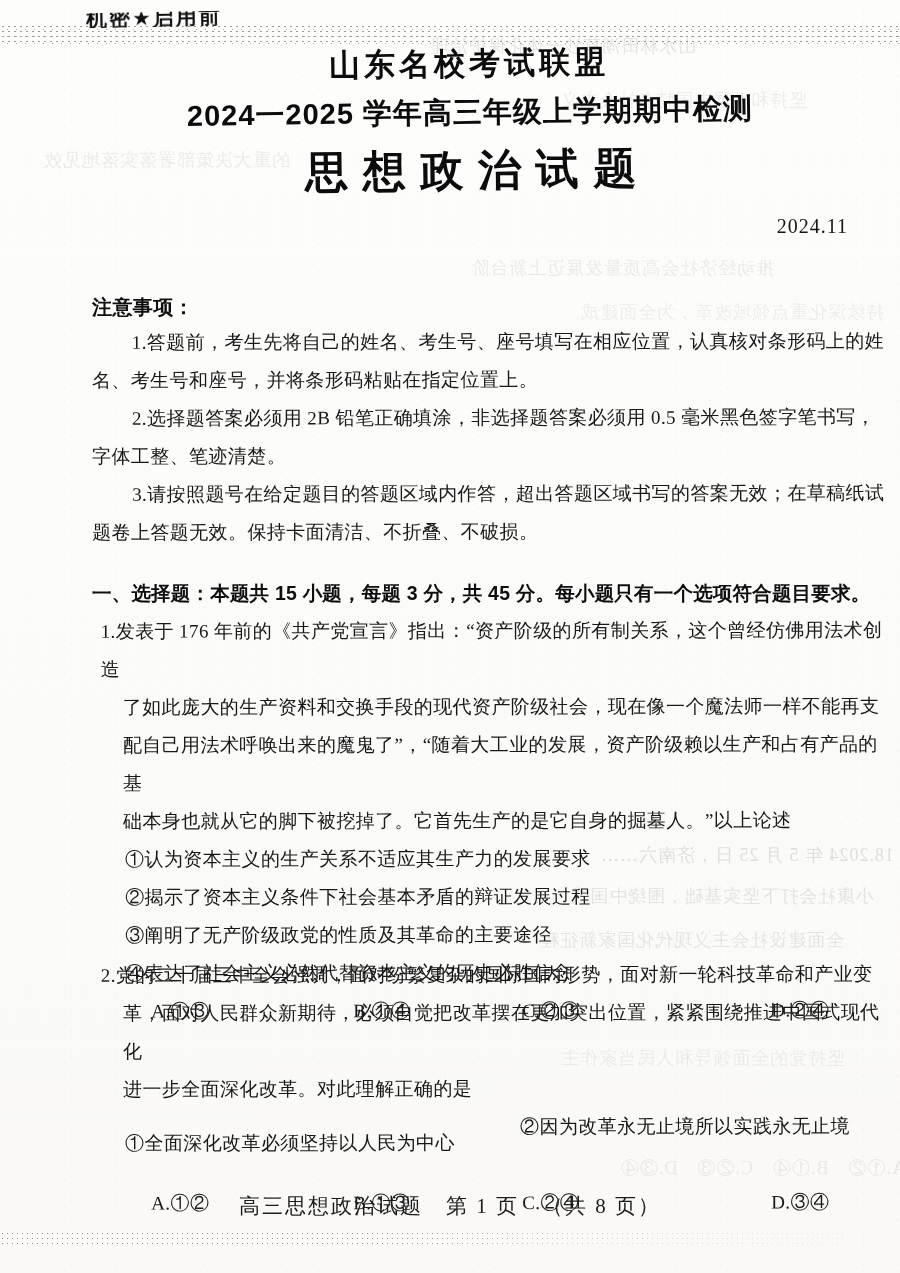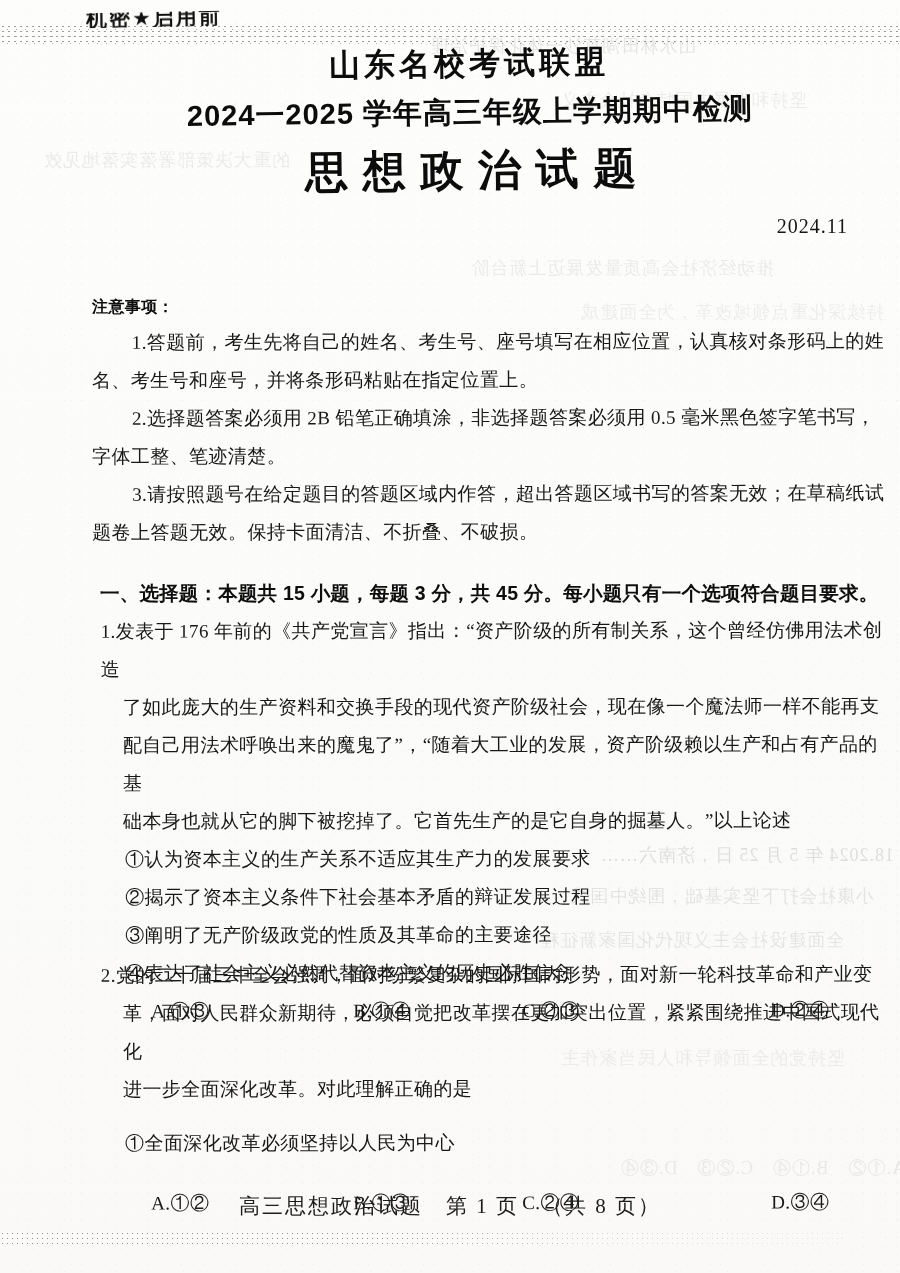--- a/index.html
+++ b/index.html
@@ -52,24 +52,24 @@
   }
   .org{font-size:31px;font-weight:700;letter-spacing:4px;line-height:1;}
   .subtitle{margin-top:19px;font-size:29px;font-weight:700;letter-spacing:1px;line-height:1;}
   .main-title{margin-top:22px;font-size:43px;font-weight:700;letter-spacing:.34em;text-indent:.34em;line-height:1;}
   .date{
     position:absolute;right:52px;top:215px;font-size:20px;letter-spacing:1px;color:#151515;
   }
   
   .bodytext{position:absolute;font-size:19px;line-height:38px;color:#181818;letter-spacing:.4px;}
   .boldhead{font-family:"Liberation Sans","DejaVu Sans",sans-serif;font-weight:700;color:#0e0e0e;}
-  .notice-head{left:92px;top:288px;font-size:16px;}
+  .notice-head{left:92px;top:288px;font-size:20px;}
   .notice{left:92px;top:323px;width:794px;transform:rotate(-.12deg);}
   .notice .ind{padding-left:40px;}
-  .sec-head{left:100px;top:574px;width:790px;font-size:19.5px;letter-spacing:.2px;}
+  .sec-head{left:92px;top:574px;width:790px;font-size:19.5px;letter-spacing:.2px;}
   .q1{left:101px;top:612px;width:786px;transform:rotate(-.1deg);}
   .q2{left:101px;top:956px;width:786px;transform:rotate(-.1deg);}
   .q .cont{padding-left:22px;}
   .q .opt{padding-left:24px;}
   .ansrow{position:relative;height:38px;}
   .ansrow .a{position:absolute;margin-left:26px;}
   .a1{left:24px;}  .a2{left:226px;} .a3{left:395px;} .a4{left:644px;}
   .pair{position:relative;height:38px;}
   .pair .p1{position:absolute;left:24px;margin-top:16px;}
   .pair .p2{position:absolute;left:419px;}
@@ -140,20 +140,21 @@
       <span class="a a4">D.②④</span>
     </div>
   </div>
 
   <div class="bodytext q q2">
     <div>2.党的二十届三中全会强调，面对纷繁复杂的国际国内形势，面对新一轮科技革命和产业变</div>
     <div class="cont">革，面对人民群众新期待，必须自觉把改革摆在更加突出位置，紧紧围绕推进中国式现代化</div>
     <div class="cont">进一步全面深化改革。对此理解正确的是</div>
     <div class="pair">
       <span class="p1">①全面深化改革必须坚持以人民为中心</span>
+      <span class="p2">②因为改革永无止境所以实践永无止境</span>
     </div>
     <div class="pair">
     </div>
     <div class="ansrow">
       <span class="a a1">A.①②</span>
       <span class="a a2">B.①③</span>
       <span class="a a3">C.②④</span>
       <span class="a a4">D.③④</span>
     </div>
   </div>

